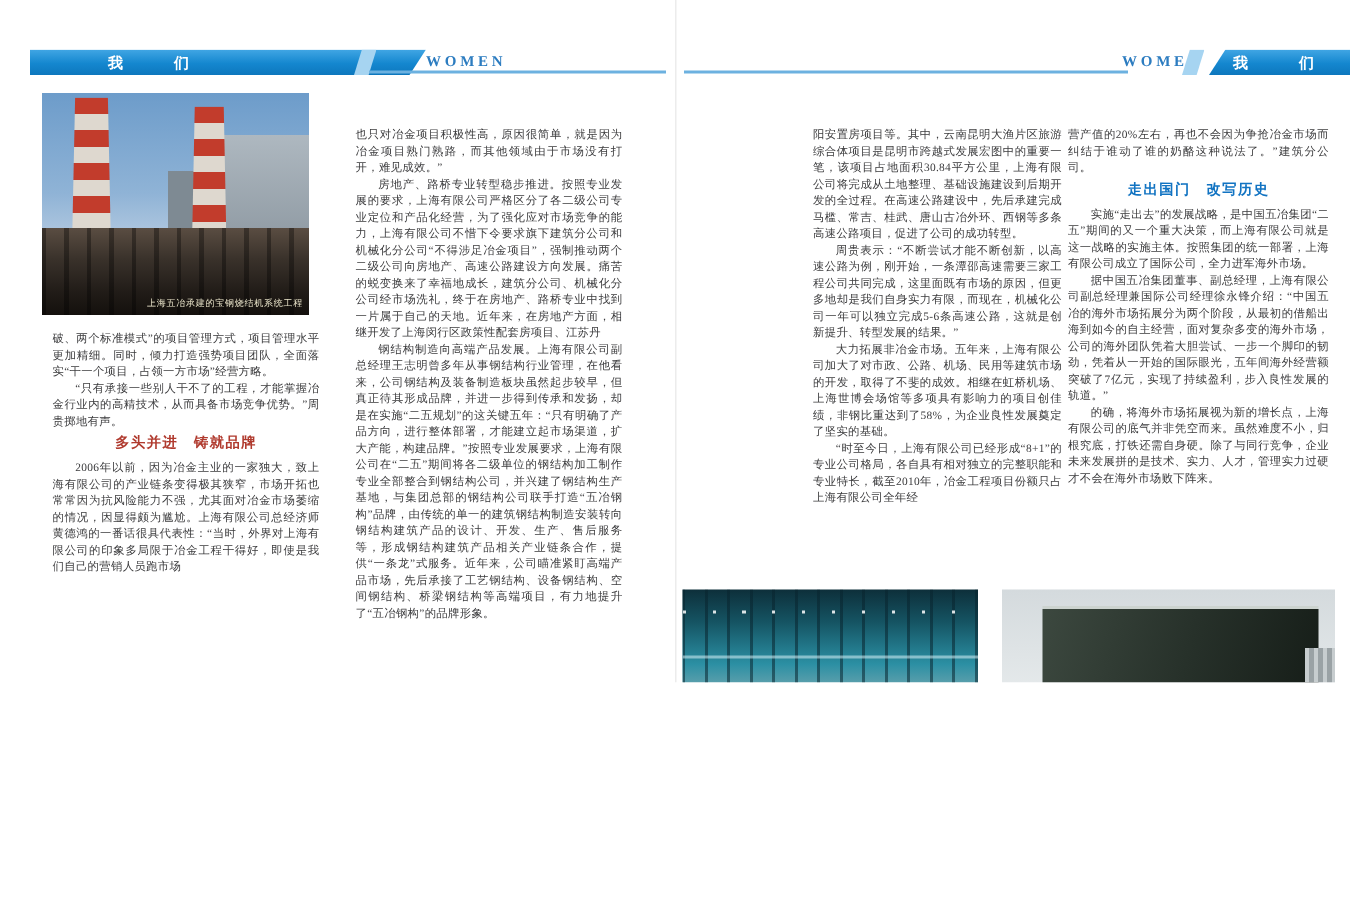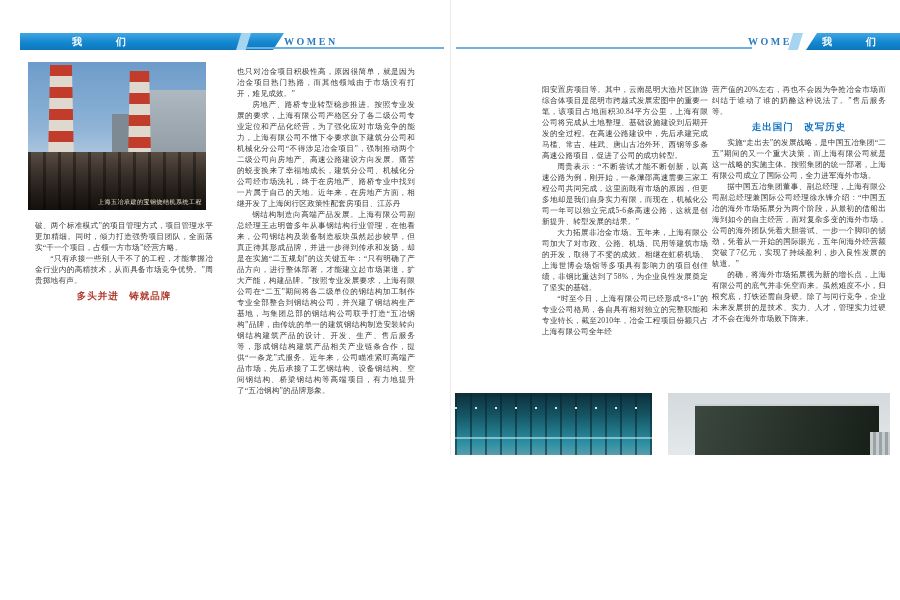--- a/index.html
+++ b/index.html
@@ -29,21 +29,21 @@
   
   .bcol{position:absolute;font-size:7.6px;line-height:11px;color:#3b3b3d;
         text-align:justify;overflow:hidden;letter-spacing:.2px;}
   .bcol p{margin:0;text-indent:2em;}
   .bcol p.noind{text-indent:0;}
   .sub{margin:5px 0 4px 0;text-align:center;font-size:9.5px;font-weight:bold;letter-spacing:1px;
        font-family:Liberation Serif, serif;}
   .sub-red{color:#b03a2e;}
   .sub-blue{color:#1173c2;}
   .lcol1{left:35px;top:220px;width:178px;height:320px;}
-  .lcol2{left:237px;top:66px;width:178px;height:452px;}
+  .lcol2{left:237px;top:84px;width:178px;height:452px;}
   .rcol1{left:542px;top:84px;width:166px;height:306px;}
   .rcol2{left:712px;top:84px;width:174px;height:306px;}
   .pagenum{position:absolute;font-size:7.5px;color:#555;font-family:"Liberation Sans",sans-serif;}
   .pn-left{left:26px;top:557px;}
   .pn-right{left:863px;top:555px;}
 
   
   .photo{position:absolute;overflow:hidden;}
   .photo-plant{left:28px;top:62px;width:178px;height:148px;
                background:linear-gradient(180deg,#6d9cca 0%,#8fb3d6 45%,#b9cde2 70%,#c9d6e4 100%);}
@@ -118,20 +118,21 @@
       <div class="chimney chimney1"></div>
       <div class="chimney chimney2"></div>
       <div class="pp-dark"></div>
       <span class="pp-cap">上海五冶承建的宝钢烧结机系统工程</span>
     </div>
 
     <div class="bcol lcol1">
       <p class="noind">破、两个标准模式”的项目管理方式，项目管理水平更加精细。同时，倾力打造强势项目团队，全面落实“干一个项目，占领一方市场”经营方略。</p>
       <p>“只有承接一些别人干不了的工程，才能掌握冶金行业内的高精技术，从而具备市场竞争优势。”周贵掷地有声。</p>
       <h3 class="sub sub-red">多头并进　铸就品牌</h3>
+      <p>2006年以前，因为冶金主业的一家独大，致上海有限公司的产业链条变得极其狭窄，市场开拓也常常因为抗风险能力不强，尤其面对冶金市场萎缩的情况，因显得颇为尴尬。上海有限公司总经济师黄德鸿的一番话很具代表性：“当时，外界对上海有限公司的印象多局限于冶金工程干得好，即使是我们自己的营销人员跑市场</p>
     </div>
 
     <div class="bcol lcol2">
       <p class="noind">也只对冶金项目积极性高，原因很简单，就是因为冶金项目熟门熟路，而其他领域由于市场没有打开，难见成效。”</p>
       <p>房地产、路桥专业转型稳步推进。按照专业发展的要求，上海有限公司严格区分了各二级公司专业定位和产品化经营，为了强化应对市场竞争的能力，上海有限公司不惜下令要求旗下建筑分公司和机械化分公司“不得涉足冶金项目”，强制推动两个二级公司向房地产、高速公路建设方向发展。痛苦的蜕变换来了幸福地成长，建筑分公司、机械化分公司经市场洗礼，终于在房地产、路桥专业中找到一片属于自己的天地。近年来，在房地产方面，相继开发了上海闵行区政策性配套房项目、江苏丹</p>
       <p>钢结构制造向高端产品发展。上海有限公司副总经理王志明曾多年从事钢结构行业管理，在他看来，公司钢结构及装备制造板块虽然起步较早，但真正待其形成品牌，并进一步得到传承和发扬，却是在实施“二五规划”的这关键五年：“只有明确了产品方向，进行整体部署，才能建立起市场渠道，扩大产能，构建品牌。”按照专业发展要求，上海有限公司在“二五”期间将各二级单位的钢结构加工制作专业全部整合到钢结构公司，并兴建了钢结构生产基地，与集团总部的钢结构公司联手打造“五冶钢构”品牌，由传统的单一的建筑钢结构制造安装转向钢结构建筑产品的设计、开发、生产、售后服务等，形成钢结构建筑产品相关产业链条合作，提供“一条龙”式服务。近年来，公司瞄准紧盯高端产品市场，先后承接了工艺钢结构、设备钢结构、空间钢结构、桥梁钢结构等高端项目，有力地提升了“五冶钢构”的品牌形象。</p>
     </div>
 
     <div class="pagenum pn-left">10</div>
   </div>
@@ -145,21 +146,21 @@
     </div>
 
     <div class="bcol rcol1">
       <p class="noind">阳安置房项目等。其中，云南昆明大渔片区旅游综合体项目是昆明市跨越式发展宏图中的重要一笔，该项目占地面积30.84平方公里，上海有限公司将完成从土地整理、基础设施建设到后期开发的全过程。在高速公路建设中，先后承建完成马槛、常吉、桂武、唐山古冶外环、西钢等多条高速公路项目，促进了公司的成功转型。</p>
       <p>周贵表示：“不断尝试才能不断创新，以高速公路为例，刚开始，一条潭邵高速需要三家工程公司共同完成，这里面既有市场的原因，但更多地却是我们自身实力有限，而现在，机械化公司一年可以独立完成5-6条高速公路，这就是创新提升、转型发展的结果。”</p>
       <p>大力拓展非冶金市场。五年来，上海有限公司加大了对市政、公路、机场、民用等建筑市场的开发，取得了不斐的成效。相继在虹桥机场、上海世博会场馆等多项具有影响力的项目创佳绩，非钢比重达到了58%，为企业良性发展奠定了坚实的基础。</p>
       <p>“时至今日，上海有限公司已经形成“8+1”的专业公司格局，各自具有相对独立的完整职能和专业特长，截至2010年，冶金工程项目份额只占上海有限公司全年经</p>
     </div>
 
     <div class="bcol rcol2">
-      <p class="noind">营产值的20%左右，再也不会因为争抢冶金市场而纠结于谁动了谁的奶酪这种说法了。”售后服务等。</p>
+      <p class="noind">营产值的20%左右，再也不会因为争抢冶金市场而纠结于谁动了谁的奶酪这种说法了。”建筑分公司。</p>
       <h3 class="sub sub-blue">走出国门　改写历史</h3>
       <p>实施“走出去”的发展战略，是中国五冶集团“二五”期间的又一个重大决策，而上海有限公司就是这一战略的实施主体。按照集团的统一部署，上海有限公司成立了国际公司，全力进军海外市场。</p>
       <p>据中国五冶集团董事、副总经理，上海有限公司副总经理兼国际公司经理徐永锋介绍：“中国五冶的海外市场拓展分为两个阶段，从最初的借船出海到如今的自主经营，面对复杂多变的海外市场，公司的海外团队凭着大胆尝试、一步一个脚印的韧劲，凭着从一开始的国际眼光，五年间海外经营额突破了7亿元，实现了持续盈利，步入良性发展的轨道。”</p>
       <p>的确，将海外市场拓展视为新的增长点，上海有限公司的底气并非凭空而来。虽然难度不小，归根究底，打铁还需自身硬。除了与同行竞争，企业未来发展拼的是技术、实力、人才，管理实力过硬才不会在海外市场败下阵来。</p>
     </div>
 
     <div class="photo photo-mill">
       <div class="pm-truss"></div>
       <div class="pm-lights"></div>
       <div class="pm-beam"></div>

